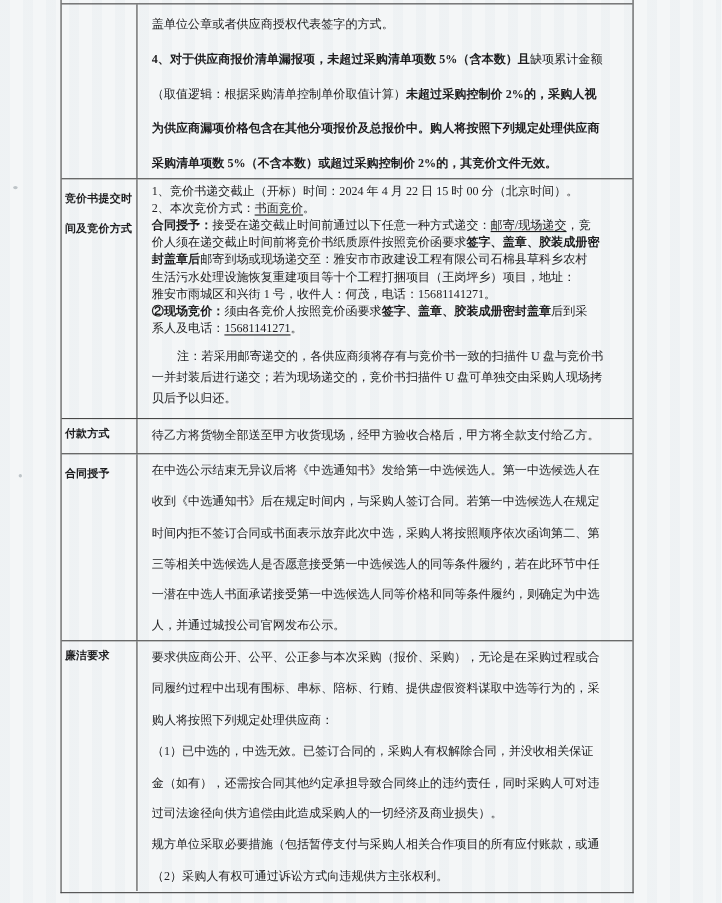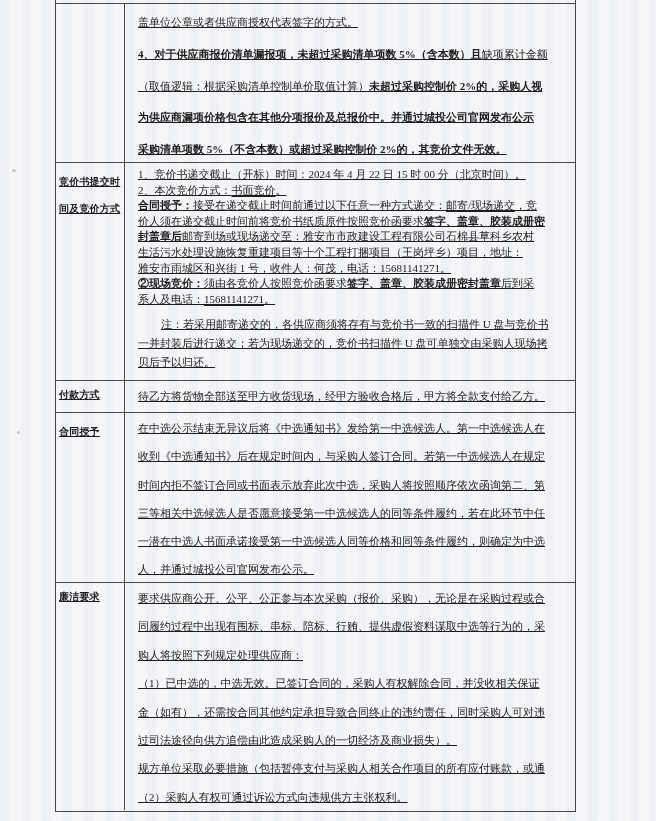--- a/index.html
+++ b/index.html
@@ -14,21 +14,20 @@
       #f4f6f7;
     color:#1d1d1f;
   }
   .doc-table{
     position:absolute;left:55px;top:0;width:521px;height:812px;
     box-sizing:border-box;
     border-left:1.6px solid #474747;
     border-right:1.6px solid #474747;
     border-bottom:1.6px solid #474747;
     padding-top:3px;
-    text-decoration:underline;
   }
   .row{
     display:flex;box-sizing:border-box;
     border-top:1.6px solid #474747;
   }
   .row-0{height:159px}
   .row-1{height:218px}
   .row-2{height:32px}
   .row-3{height:170px}
   .row-4{height:228px}
@@ -69,21 +68,21 @@
   <div class="speck speck-2"></div>
   <div class="doc-table">
       <div class="row row-0">
         <div class="cell label">
           <div></div>
         </div>
         <div class="cell content">
           <div class="line"><span>盖单位公章或者供应商授权代表签字的方式。</span></div>
           <div class="line"><span class="b">4、对于供应商报价清单漏报项，未超过采购清单项数 5%（含本数）且</span><span>缺项累计金额</span></div>
           <div class="line"><span>（取值逻辑：根据采购清单控制单价取值计算）</span><span class="b">未超过采购控制价 2%的，采购人视</span></div>
-          <div class="line"><span class="b">为供应商漏项价格包含在其他分项报价及总报价中。并通过城投公司官网发布公示</span></div>
+          <div class="line"><span class="b">为供应商漏项价格包含在其他分项报价及总报价中。购人将按照下列规定处理供应商</span></div>
           <div class="line"><span class="b">采购清单项数 5%（不含本数）或超过采购控制价 2%的，其竞价文件无效。</span></div>
         </div>
       </div>
       <div class="row row-1">
         <div class="cell label">
           <div>竞价书提交时间及竞价方式</div>
         </div>
         <div class="cell content">
           <div class="line"><span>1、竞价书递交截止（开标）时间：2024 年 4 月 22 日 15 时 00 分（北京时间）。</span></div>
           <div class="line"><span>2、本次竞价方式：</span><span class="u">书面竞价</span><span>。</span></div>

